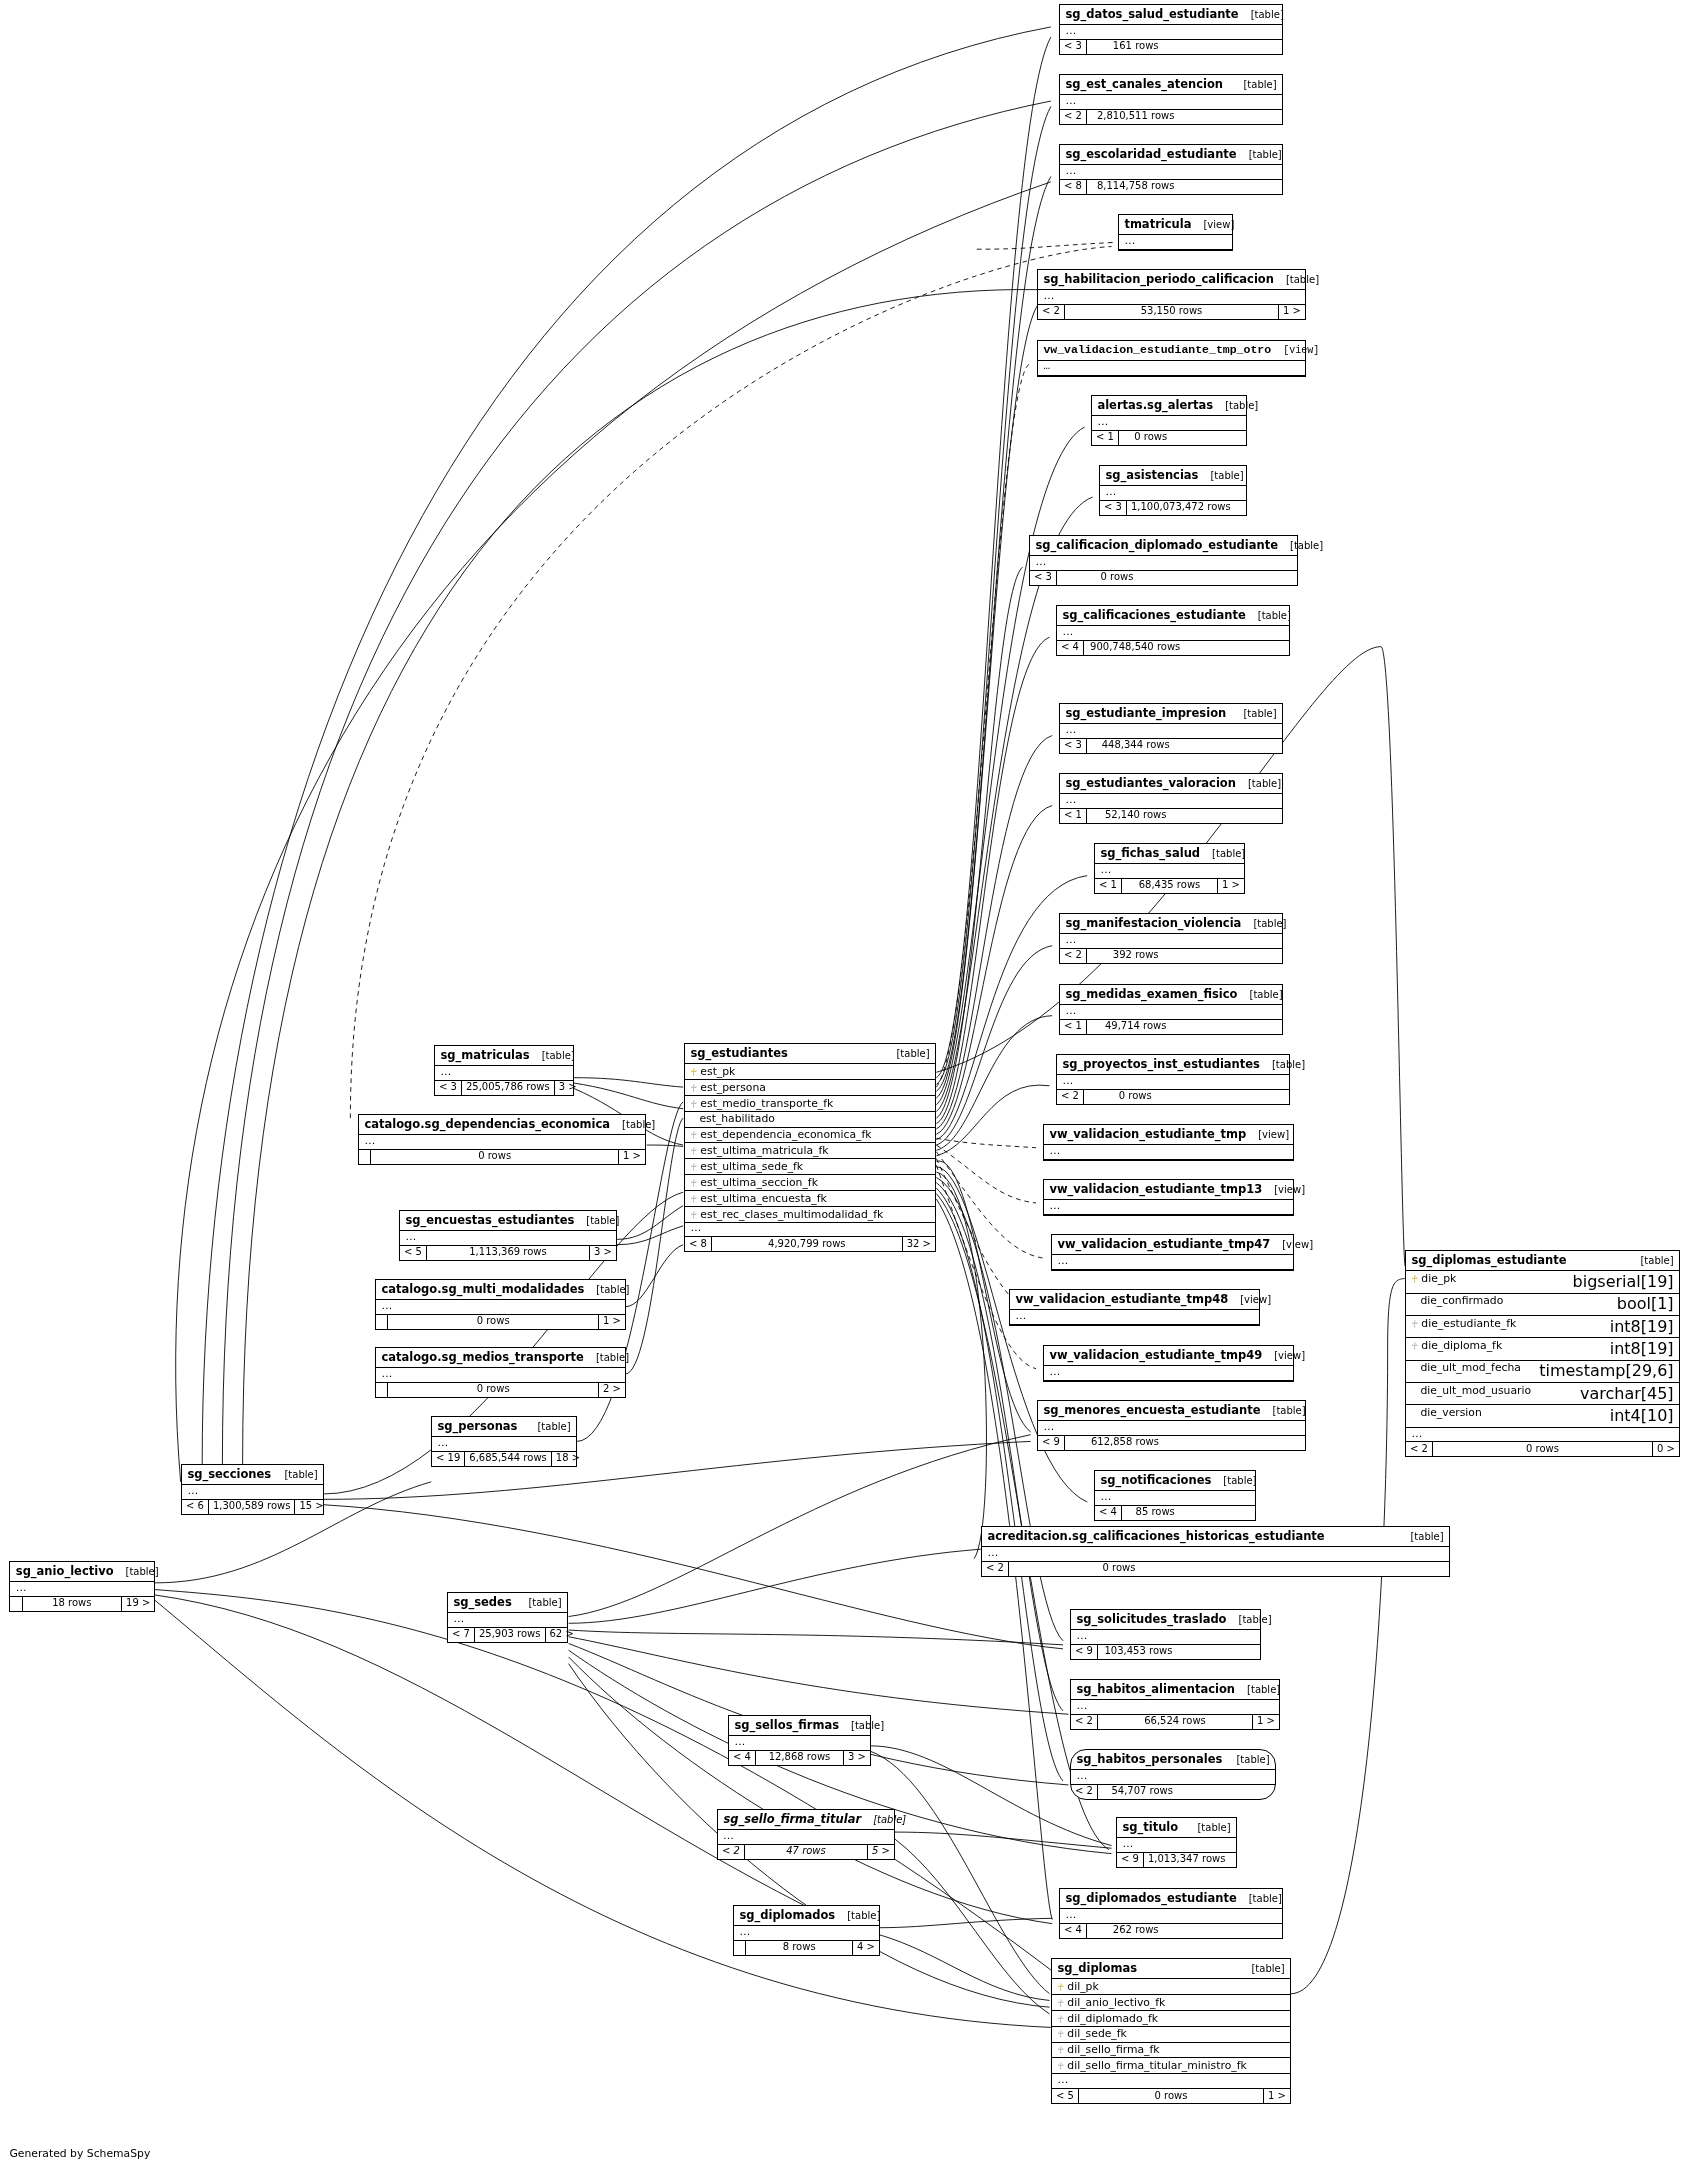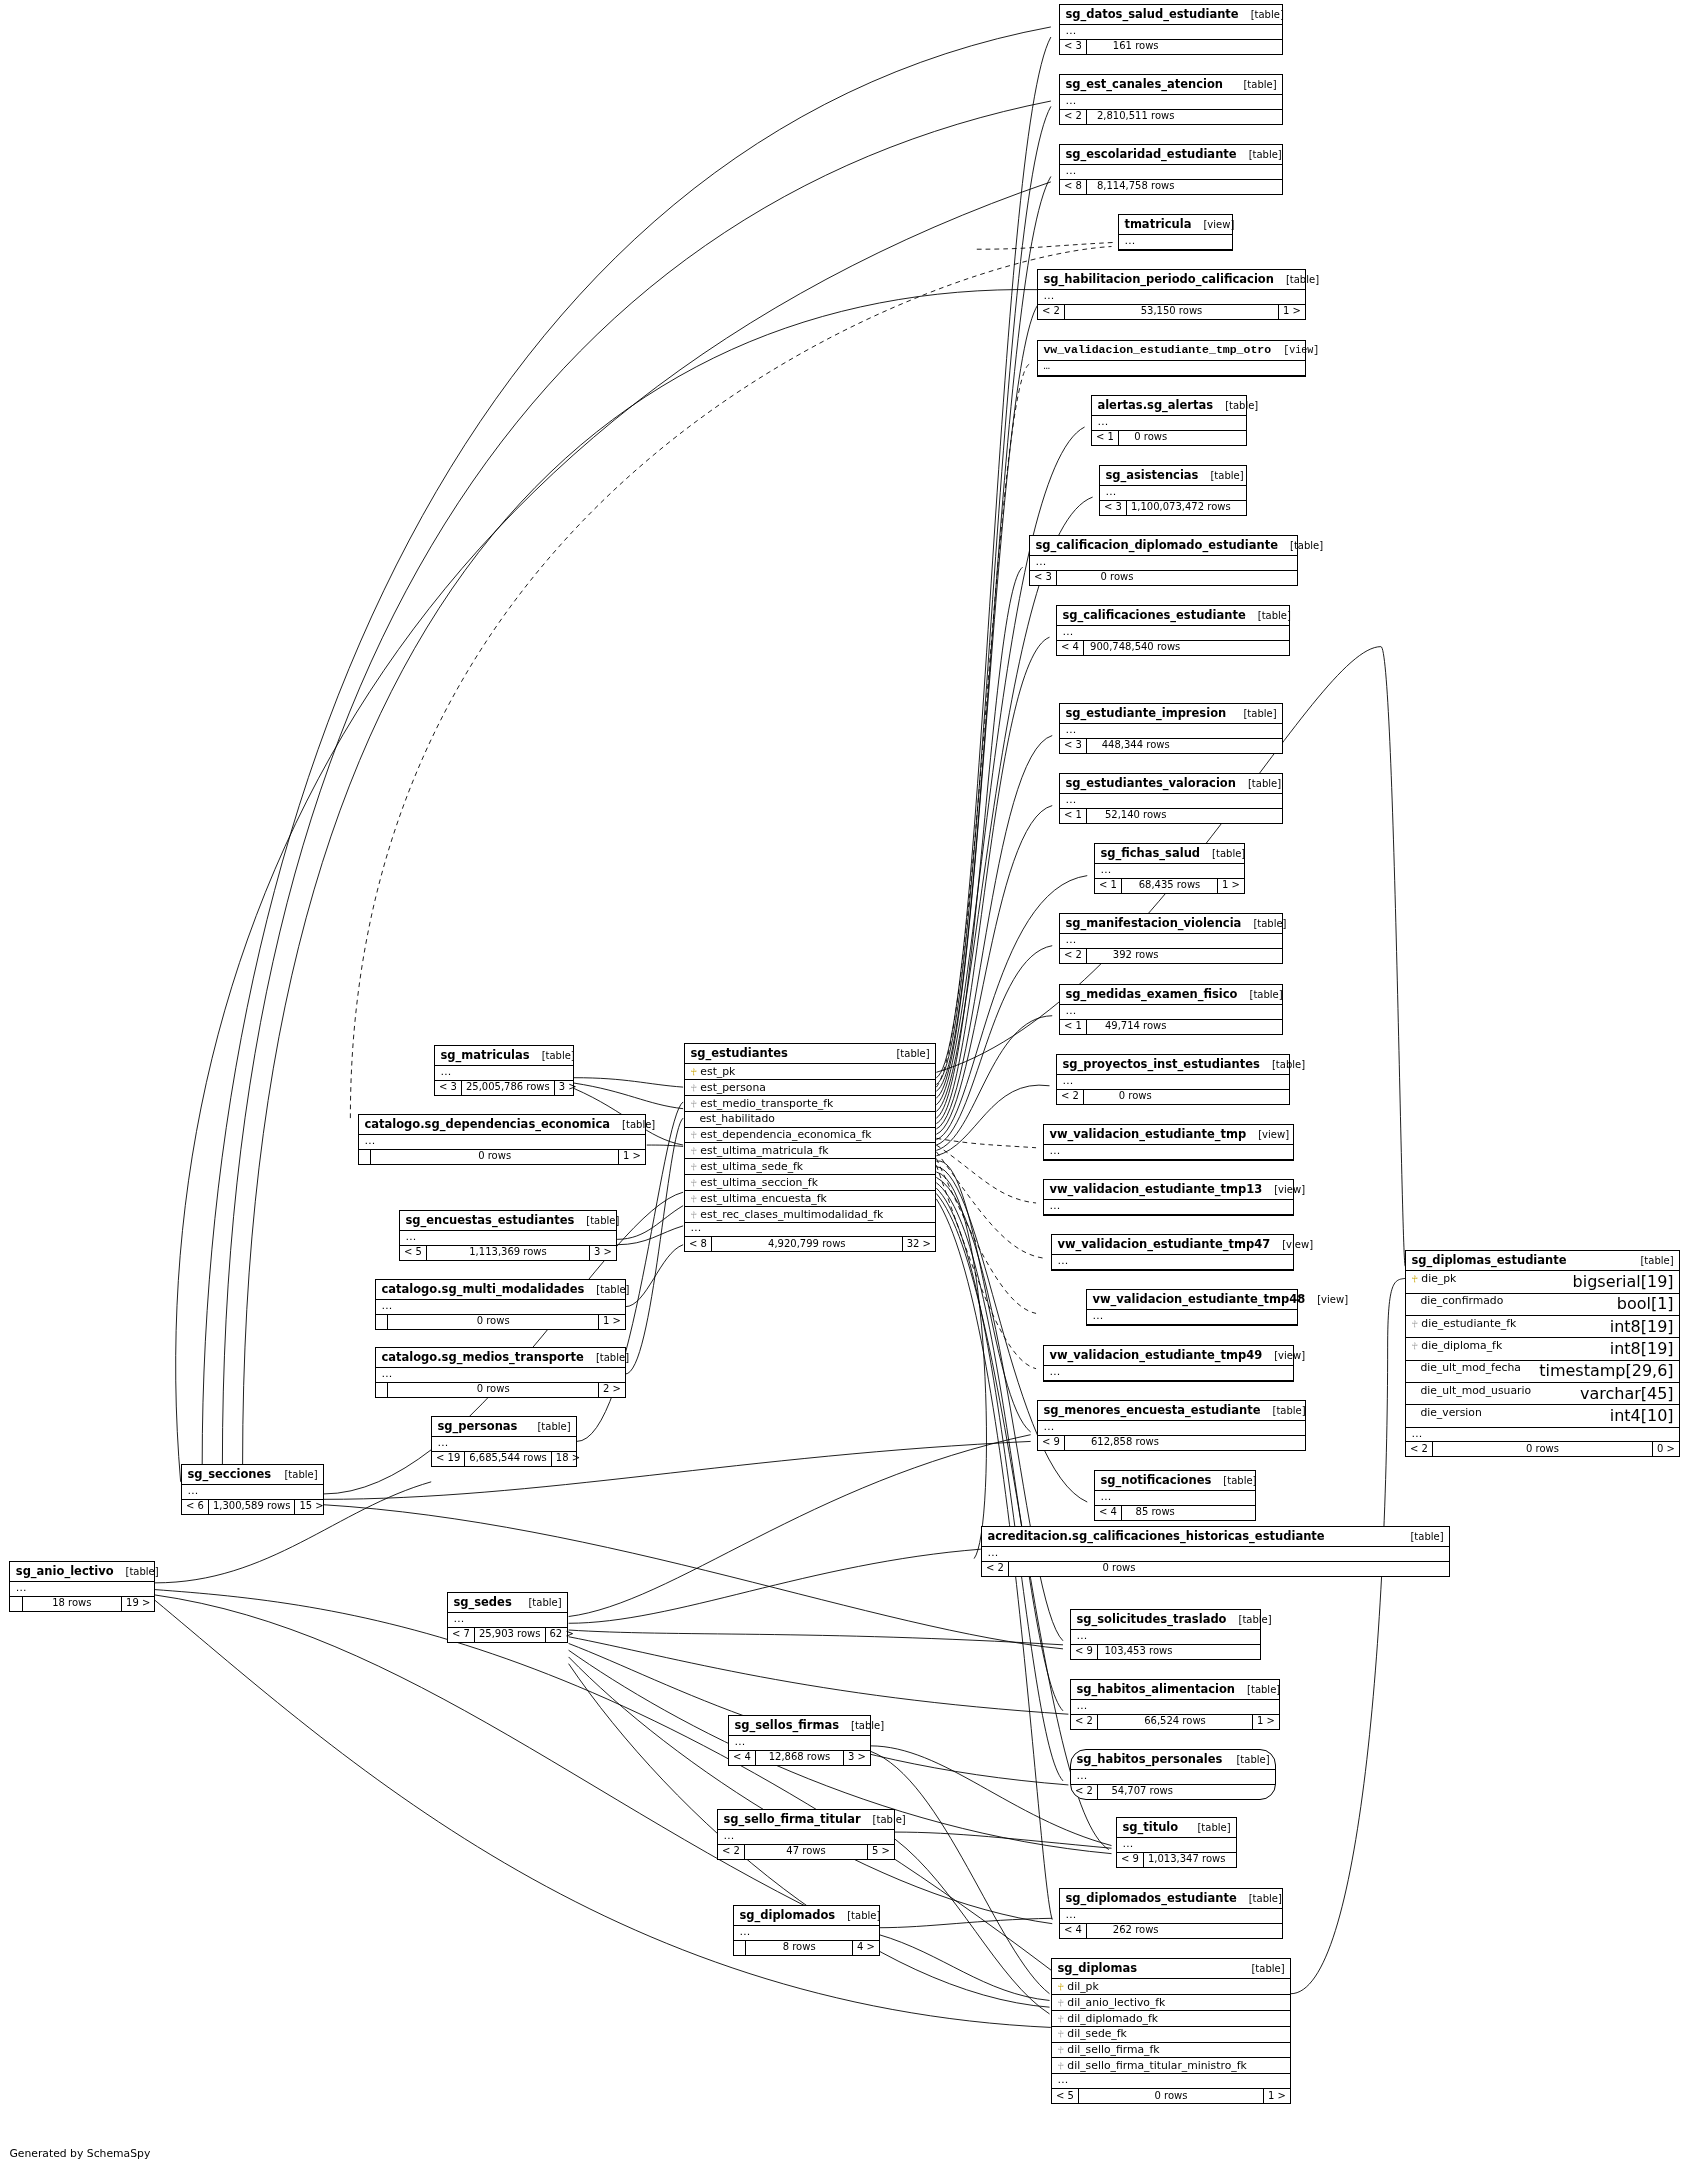--- a/index.html
+++ b/index.html
@@ -396,21 +396,21 @@
       </div>
       <div class="dots">…</div>
     </div>
     <div class="tbl" style="left: 1051px; top: 1234px; width: 243px;">
       <div class="hdr">
         <span class="nm">vw_validacion_estudiante_tmp47</span>
         <span class="ty">[view]</span>
       </div>
       <div class="dots">…</div>
     </div>
-    <div class="tbl" style="left: 1086px; top: 1289px; width: 212px;">
+    <div class="tbl" style="left: 1009px; top: 1289px; width: 251px;">
       <div class="hdr">
         <span class="nm">vw_validacion_estudiante_tmp48</span>
         <span class="ty">[view]</span>
       </div>
       <div class="dots">…</div>
     </div>
     <div class="tbl" style="left: 1043px; top: 1345px; width: 251px;">
       <div class="hdr">
         <span class="nm">vw_validacion_estudiante_tmp49</span>
         <span class="ty">[view]</span>
@@ -626,21 +626,21 @@
         <span class="nm">sg_sellos_firmas</span>
         <span class="ty">[table]</span>
       </div>
       <div class="dots">…</div>
       <div class="foot">
         <div class="fl">&lt; 4</div>
         <div class="fc">12,868 rows</div>
         <div class="fr">3 &gt;</div>
       </div>
     </div>
-    <div class="tbl" style="left: 717px; top: 1809px; width: 178px;">
+    <div class="tbl" style="left: 717px; top: 1809px; width: 178px; font-style: italic;">
       <div class="hdr">
         <span class="nm">sg_sello_firma_titular</span>
         <span class="ty">[table]</span>
       </div>
       <div class="dots">…</div>
       <div class="foot">
         <div class="fl">&lt; 2</div>
         <div class="fc">47 rows</div>
         <div class="fr">5 &gt;</div>
       </div>

